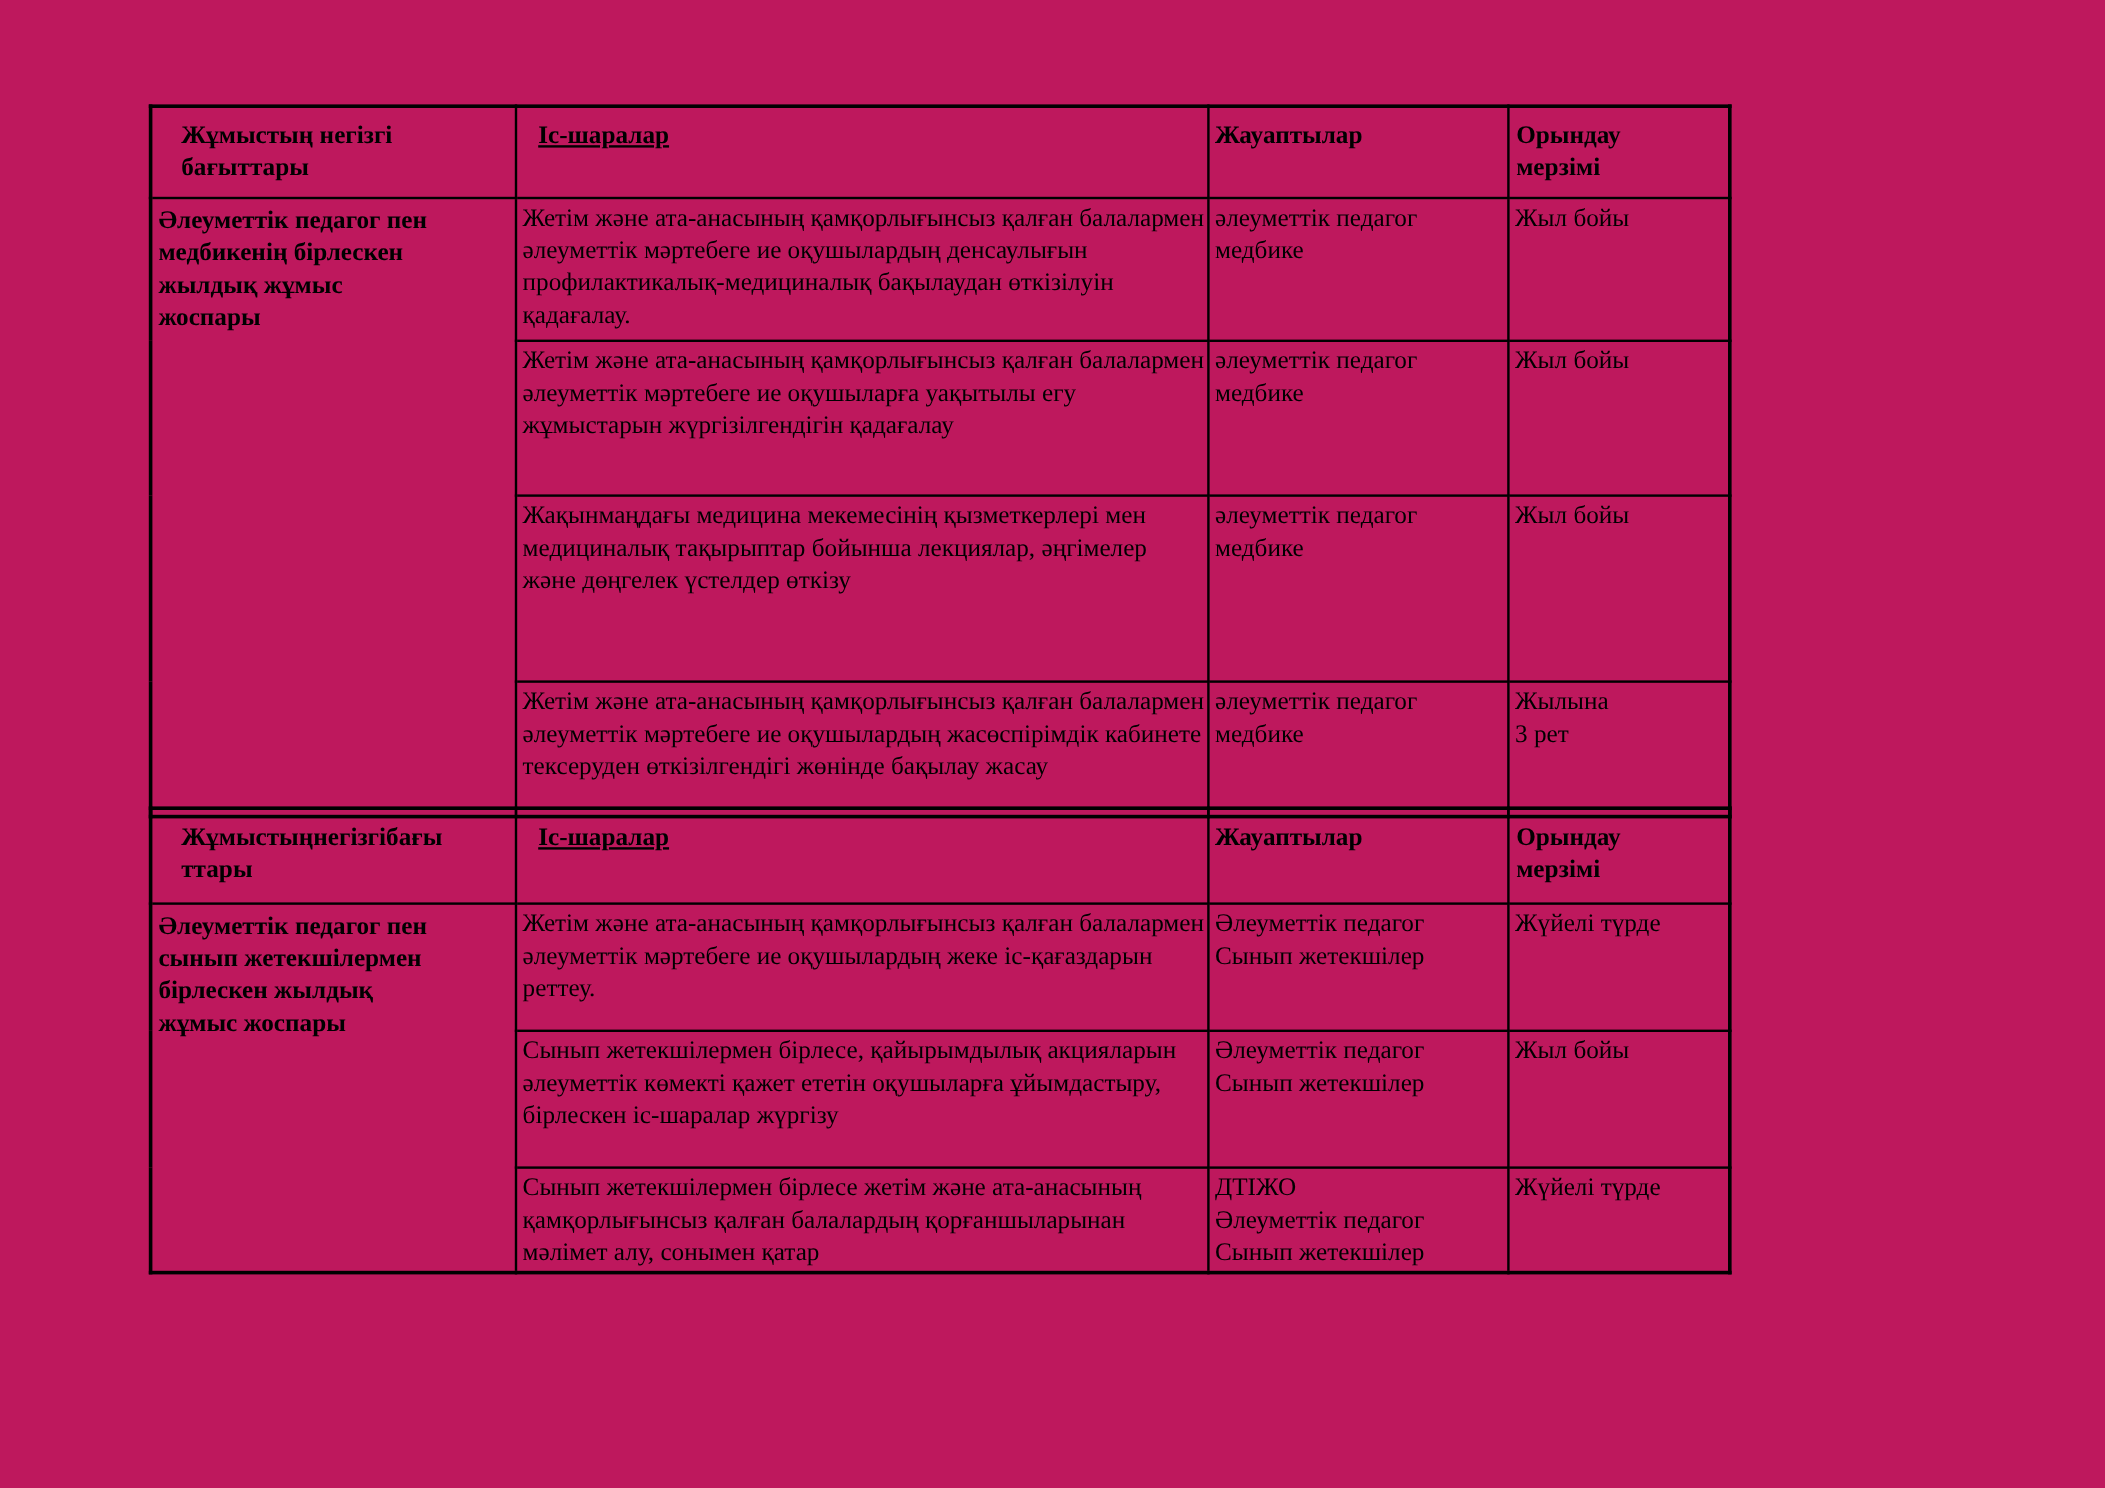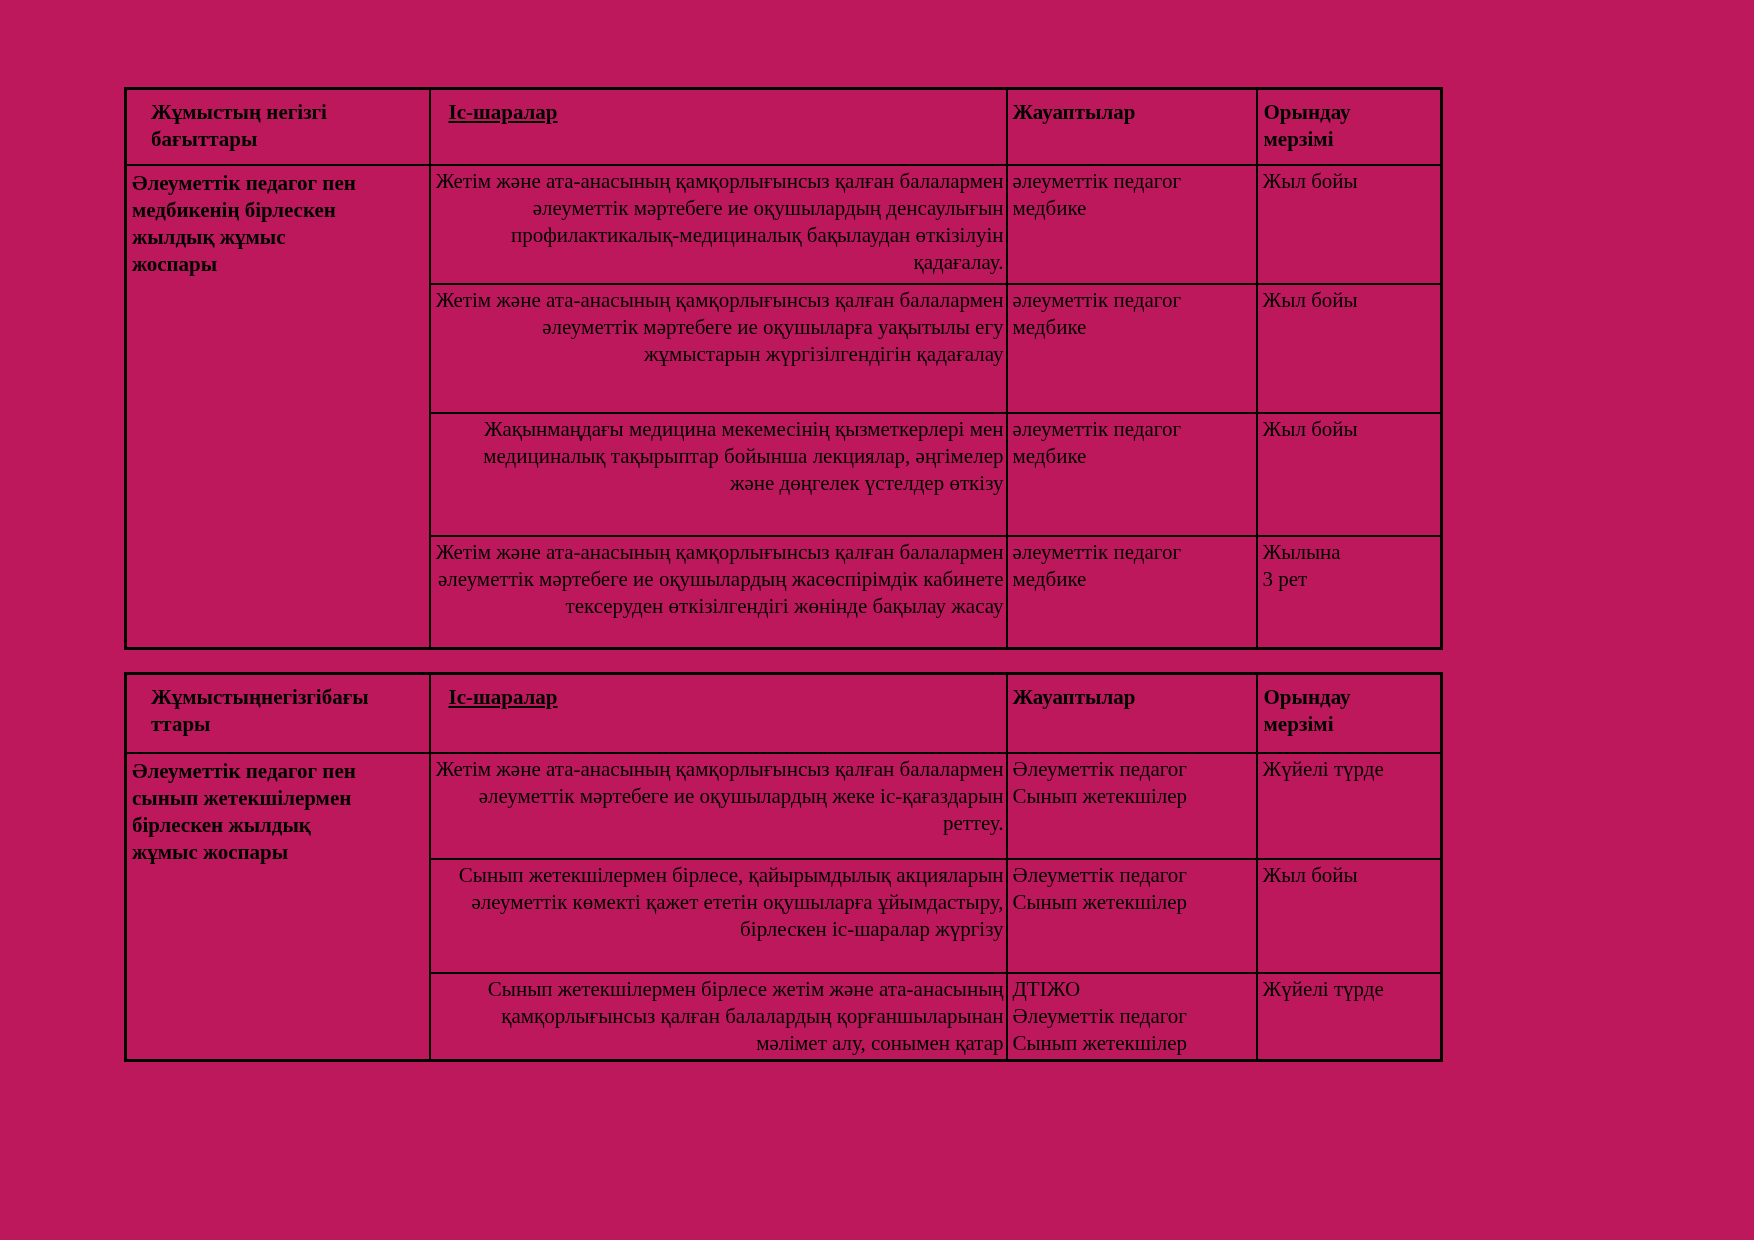--- a/index.html
+++ b/index.html
@@ -49,21 +49,21 @@
     padding-top: 9px;
   }
   th.h1 { padding-left: 24px; }
   th.h2 { padding-left: 18px; text-decoration: underline; }
   th.h3 { text-align: left; }
   th.h4 { padding-left: 6px; }
   td.direction {
     font-weight: bold;
     padding-top: 4px;
   }
-  td.activity { padding-right: 2px; text-align: right; }
+  td.activity { padding-right: 2px; }
 </style>
 </head>
 <body>
 
 <div class="page">
 
   <table class="plan" id="table-1">
     <colgroup>
       <col class="c1">
         <col class="c2">
@@ -88,21 +88,21 @@
       <td>әлеуметтік педагог
 медбике</td>
       <td>Жыл бойы</td>
     </tr>
     <tr style="height:129px">
       <td class="activity">Жетім және ата-анасының қамқорлығынсыз қалған балалармен әлеуметтік мәртебеге ие оқушыларға уақытылы егу жұмыстарын жүргізілгендігін қадағалау</td>
       <td>әлеуметтік педагог
 медбике</td>
       <td>Жыл бойы</td>
     </tr>
-    <tr style="height:123px">
+    <tr style="height:155px">
       <td class="activity">Жақынмаңдағы медицина мекемесінің қызметкерлері мен медициналық тақырыптар бойынша лекциялар, әңгімелер және дөңгелек үстелдер өткізу</td>
       <td>әлеуметтік педагог
 медбике</td>
       <td>Жыл бойы</td>
     </tr>
     <tr style="height:113px">
       <td class="activity">Жетім және ата-анасының қамқорлығынсыз қалған балалармен әлеуметтік мәртебеге ие оқушылардың жасөспірімдік кабинете тексеруден өткізілгендігі жөнінде бақылау жасау</td>
       <td>әлеуметтік педагог
 медбике</td>
       <td>Жылына

